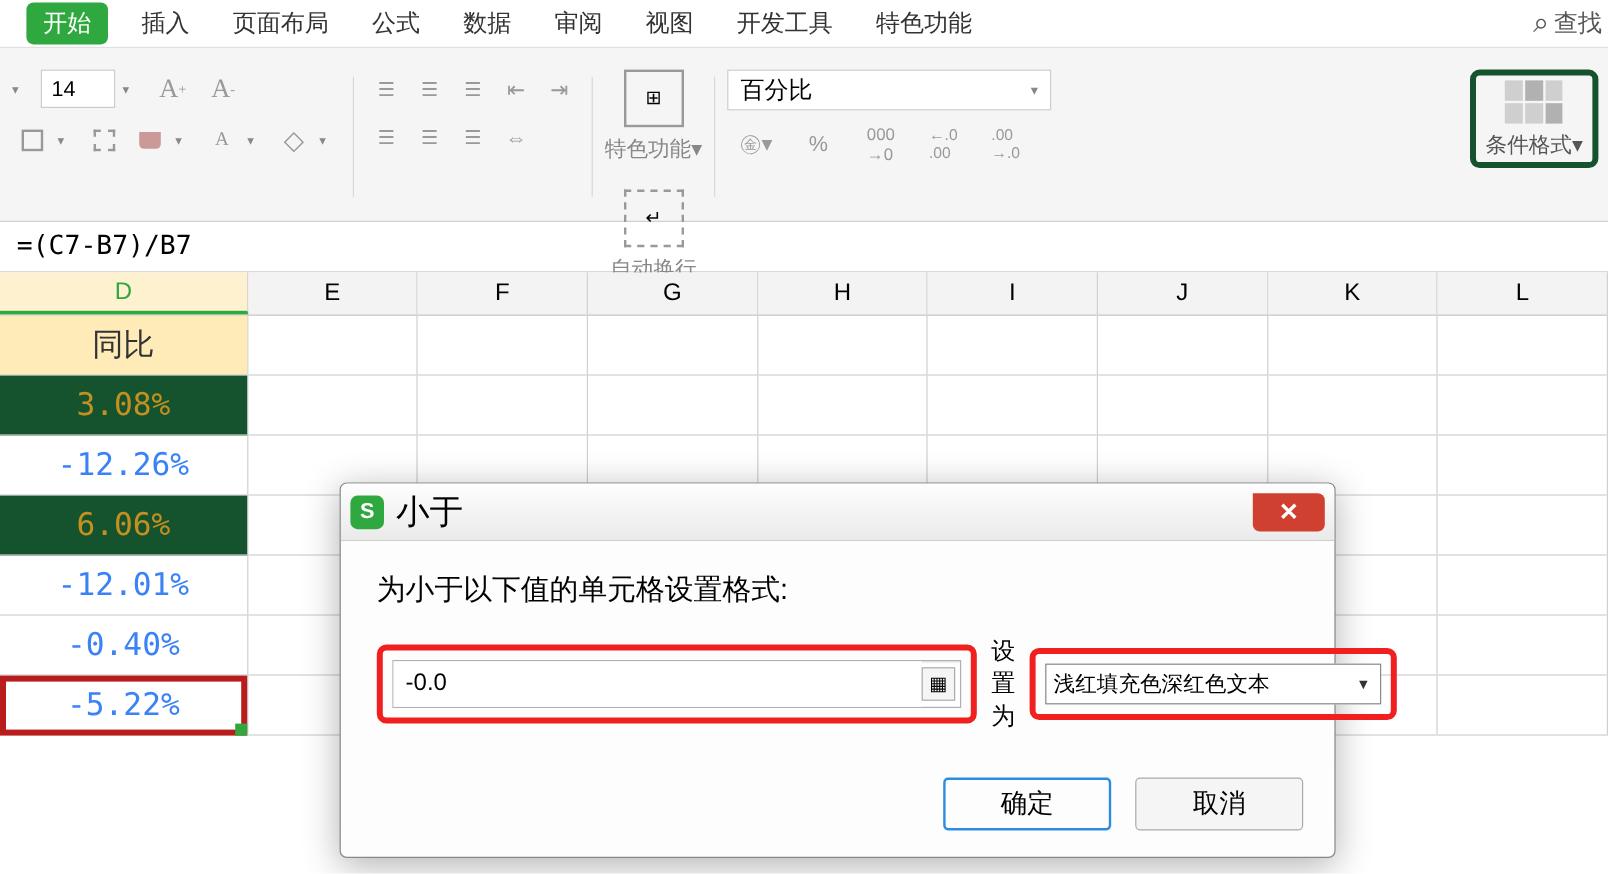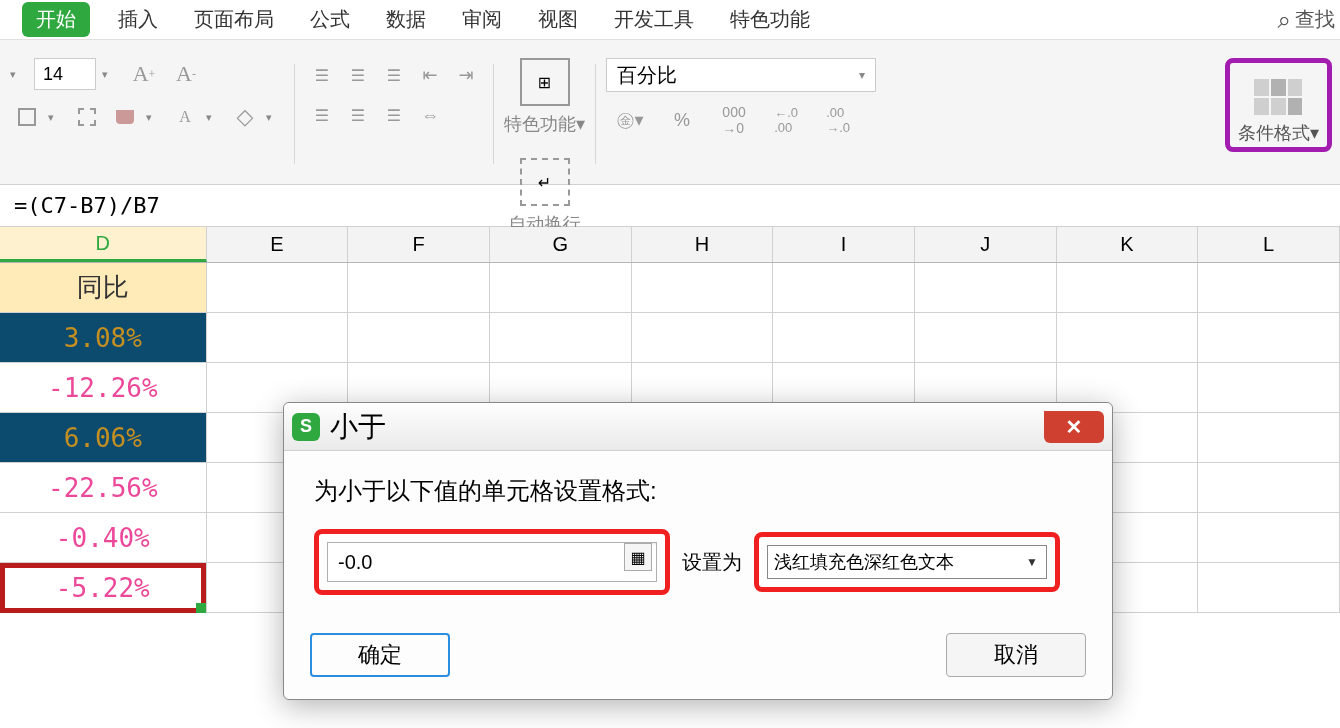--- a/index.html
+++ b/index.html
@@ -130,23 +130,23 @@
     .numfmt-arrow { margin-left: auto; font-size: 12px; color: #888; }
     .numfmt-row2 { display: flex; gap: 4px; margin-top: 12px; align-items: center; }
     .numfmt-btn {
       width: 48px; height: 32px;
       display: flex; align-items: center; justify-content: center;
       color: #999; font-size: 18px;
     }
     
     
     .condfmt {
-      border: 5px solid #a21caf;
+      border: 5px solid #14532d;
       border-radius: 8px;
-      padding: 16px 8px 2px;
+      padding: 4px 8px 2px;
       display: flex; flex-direction: column; align-items: center; gap: 6px;
       margin-left: auto;
       margin-right: 8px;
     }
     .condfmt-icon {
       width: 48px; height: 36px;
       display: grid;
       grid-template-columns: 1fr 1fr 1fr;
       grid-template-rows: 1fr 1fr;
       gap: 2px;
@@ -195,22 +195,22 @@
       height: 50px;
       display: flex; align-items: center; justify-content: center;
       font-size: 26px;
       font-family: "SimSun", monospace;
       border-bottom: 1px solid #d0d0d0;
     }
     .cell.header-cell {
       background: #feebb8;
       color: #333;
     }
-    .cell.pos { background: #0c4a6e; color: #c59020; }
-    .cell.neg { color: #ec4899; }
+    .cell.pos { background: #14532d; color: #c59020; }
+    .cell.neg { color: #3b82f6; }
     .cell.active {
       border: 5px solid #b91c1c;
       position: relative;
     }
     .cell.active::after {
       content: "";
       position: absolute;
       right: -5px; bottom: -5px;
       width: 10px; height: 10px;
       background: #2ea83f;
@@ -268,24 +268,24 @@
       align-items: center;
       gap: 10px;
     }
     .red-frame {
       border: 5px solid #f02020;
       border-radius: 8px;
       padding: 8px;
     }
     .dlg-input-wrap {
       display: flex;
-      align-items: flex-start;
+      align-items: center;
       background: #fff;
       border: 1px solid #b0b0b0;
-      width: 330px;
+      width: 474px;
       height: 40px;
       box-shadow: inset 1px 1px 2px rgba(0,0,0,0.1);
     }
     .dlg-input {
       border: none;
       outline: none;
       flex: 1;
       padding: 0 10px;
       font-size: 20px;
       height: 100%;
@@ -310,21 +310,21 @@
       font-size: 18px;
       position: relative;
     }
     .dlg-select::after {
       content: "▼";
       position: absolute; right: 8px;
       font-size: 12px; color: #333;
     }
     .dialog-footer {
       display: flex;
-      justify-content: space-between;
+      justify-content: flex-end;
       gap: 20px;
       padding: 18px 26px 22px;
     }
     .dlg-btn {
       width: 140px;
       height: 44px;
       border: 1px solid #aaa;
       background: #f5f5f5;
       font-size: 22px;
       border-radius: 4px;
@@ -455,21 +455,21 @@
     <div class="col-h col-other">J</div>
     <div class="col-h col-other">K</div>
     <div class="col-h col-other">L</div>
   </div>
   <div class="grid-body">
     <div class="col-D-cells" id="colD">
         <div class="cell header-cell">同比</div>
         <div class="cell pos">3.08%</div>
         <div class="cell neg">-12.26%</div>
         <div class="cell pos">6.06%</div>
-        <div class="cell neg">-22.56%</div>
+        <div class="cell neg">-12.01%</div>
         <div class="cell neg">-0.40%</div>
         <div class="cell neg active">-5.22%</div>
       </div>
     <div class="col-other-cells">
       <div class="cell"></div>
         <div class="cell"></div>
         <div class="cell"></div>
         <div class="cell"></div>
         <div class="cell"></div>
         <div class="cell"></div>

